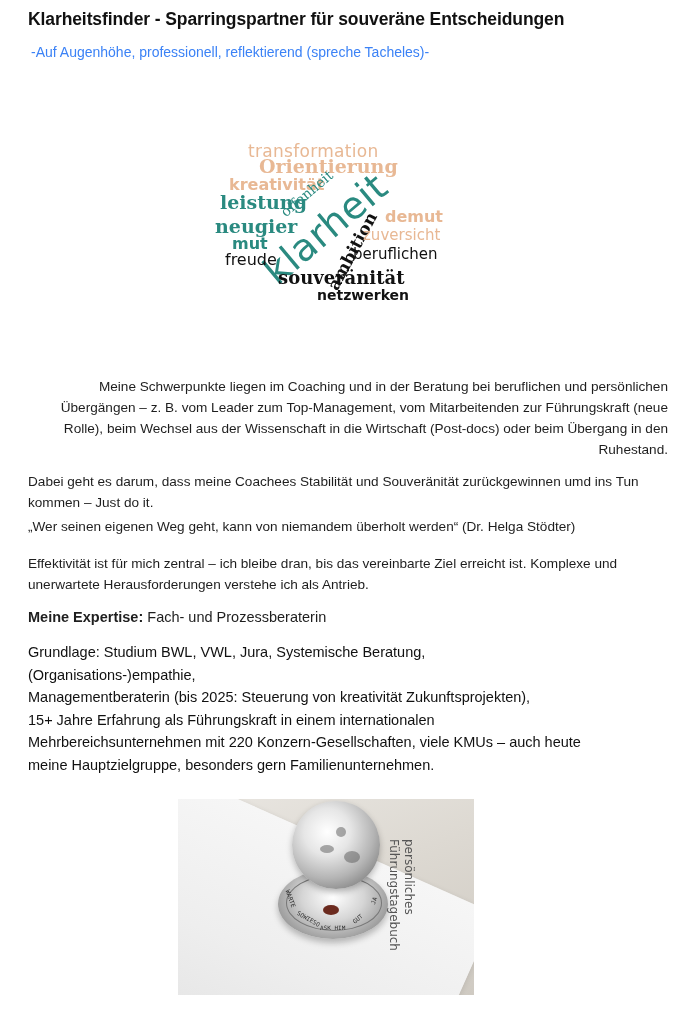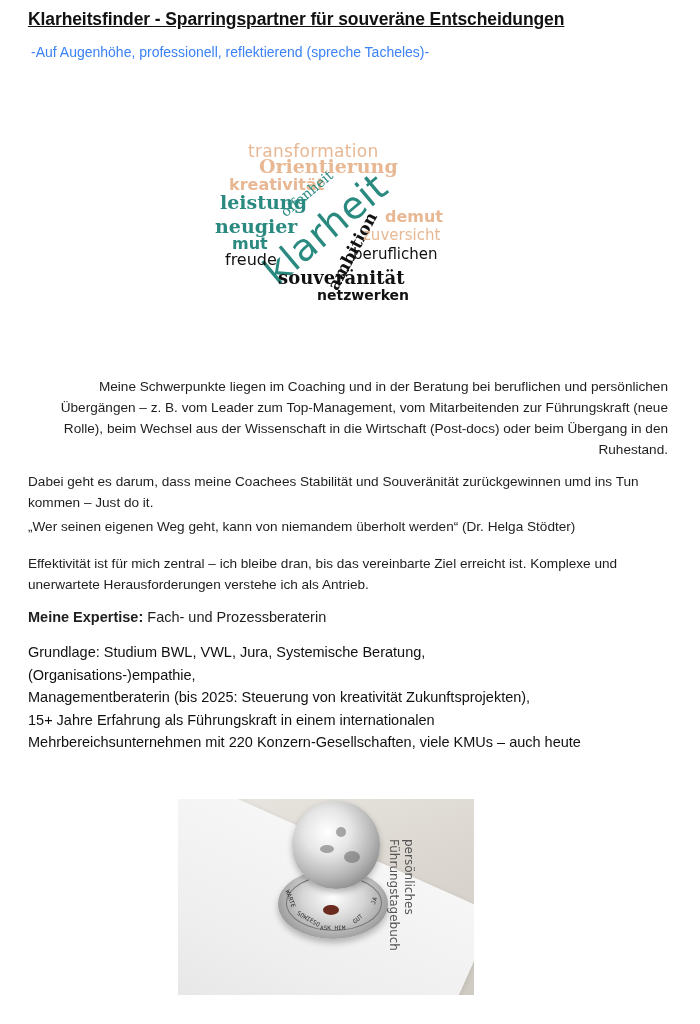--- a/index.html
+++ b/index.html
@@ -16,21 +16,20 @@
       color: #1a1a1a;
     }
     .title {
       position: absolute;
       left: 28px;
       top: 9px;
       font-size: 17.5px;
       font-weight: bold;
       color: #111;
       letter-spacing: -0.1px;
-      text-decoration: underline;
     }
     .subtitle {
       position: absolute;
       left: 31px;
       top: 44px;
       font-size: 14px;
       color: #3b82f6;
     }
 
     
@@ -191,20 +190,21 @@
 <div class="body-text p5">
   <b>Meine Expertise:</b><span> Fach- und Prozessberaterin</span>
 </div>
 
 <div class="grundlage">
   <div>Grundlage: Studium BWL, VWL, Jura, Systemische Beratung,</div>
   <div>(Organisations-)empathie,</div>
   <div>Managementberaterin (bis 2025: Steuerung von kreativität Zukunftsprojekten),</div>
   <div>15+ Jahre Erfahrung als Führungskraft in einem internationalen</div>
   <div>Mehrbereichsunternehmen mit 220 Konzern-Gesellschaften, viele KMUs – auch heute</div>
+  <div>meine Hauptzielgruppe, besonders gern Familienunternehmen.</div>
 </div>
 
 <div class="photo">
   <div class="paper"></div>
   <div class="paper-text">
     <div>persönliches</div>
     <div>Führungstagebuch</div>
   </div>
   <div class="dial">
     <div class="dial-ring"></div>

